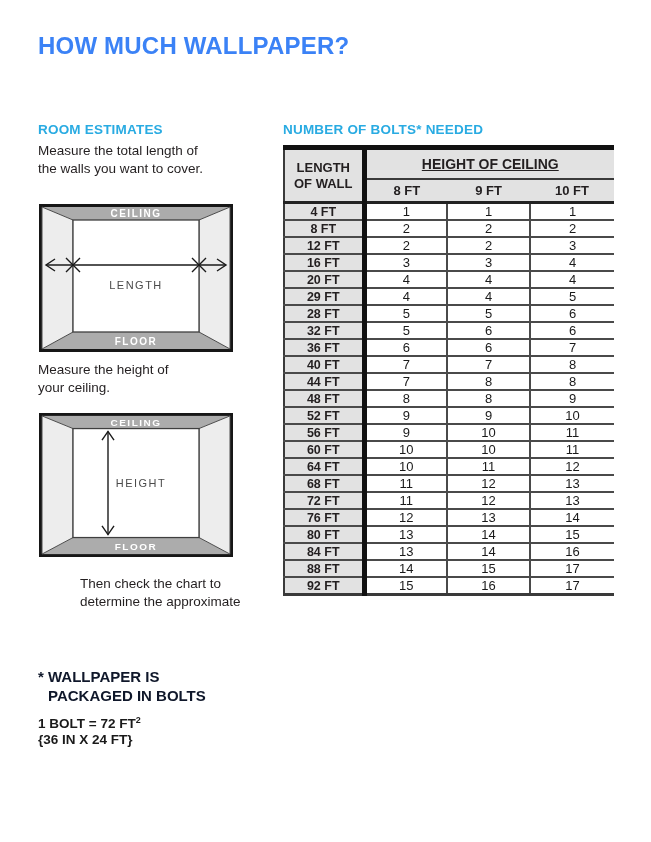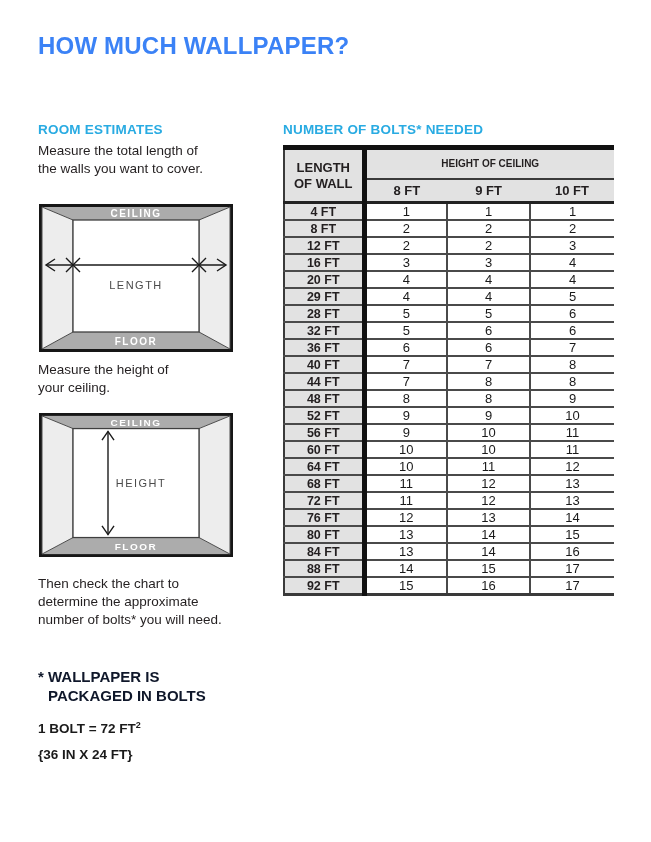--- a/index.html
+++ b/index.html
@@ -36,38 +36,38 @@
 
   .body-text {
     position: absolute;
     left: 38px;
     font-size: 13.5px;
     line-height: 18px;
     color: #231F20;
   }
   .p1 { top: 142px; }
   .p2 { top: 361px; }
-  .p3 { top: 575px; }
+  .p3 { top: 575px; margin-left: 42px; }
 
   .footnote {
     position: absolute;
     left: 38px; top: 667px;
     font-size: 15px;
     font-weight: 700;
     line-height: 19px;
     padding-left: 10px;
     text-indent: -10px;
     color: #0f172a;
   }
   .bolt-info {
     position: absolute;
     left: 38px; top: 712px;
     font-size: 13.5px;
     font-weight: 700;
-    line-height: 26px;
+    line-height: 16px;
     color: #1a1a1a;
   }
   .bolt-sup { font-size: 9px; vertical-align: 5px; }
 
   .diagram { position: absolute; left: 39px; }
   .diagram-1 { top: 204px; }
   .diagram-2 { top: 413px; }
 
   
   .bolts-table-wrap { position: absolute; left: 283px; top: 145px; }
@@ -89,22 +89,23 @@
     background: #E2E2E2;
     border-right: 5px solid #111;
     font-size: 13px;
     font-weight: 700;
     line-height: 16px;
   }
   th.group-header {
     background: #E2E2E2;
     height: 31px;
     border-bottom: 2px solid #3a3a3a;
-    font-size: 10px;
-    font-weight: 700;
+    font-size: 14px;
+    font-weight: 700;
+    text-decoration: underline;
   }
   th.col-header {
     background: #E2E2E2;
     height: 24px;
     border-bottom: 3px solid #222;
     font-size: 13px;
     font-weight: 700;
   }
   th.corner-header { border-bottom: 3px solid #222; }
   tbody th.row-label {
@@ -165,21 +166,21 @@
     <text x="97" y="13" text-anchor="middle" fill="#ffffff" font-size="10" font-weight="700" letter-spacing="1.5">CEILING</text>
     <text x="97" y="141" text-anchor="middle" fill="#ffffff" font-size="10" font-weight="700" letter-spacing="1.5">FLOOR</text>
     <g stroke="#1a1a1a" stroke-width="1.4" fill="none">
       <line x1="69" y1="19" x2="69" y2="125"></line>
       <path d="M63,28 L69,19 L75,28"></path>
       <path d="M63,116 L69,125 L75,116"></path>
     </g>
     <text x="102" y="76" text-anchor="middle" fill="#4a4a4a" font-size="11" letter-spacing="1.5">HEIGHT</text>
   </svg>
 
-  <p class="body-text p3"><span>Then check the chart to</span><br><span>determine the approximate</span><br><span>number of bolts* you will need.</span></p>
+  <p class="body-text p3"><span>Then check the chart to</span><br><span>determine the approximate</span><br></p>
 
   <p class="footnote"><span>* WALLPAPER IS</span><br><span>PACKAGED IN BOLTS</span></p>
 
   <p class="bolt-info">
     <span>1 BOLT = 72 FT</span><span class="bolt-sup">2</span><br>
     <span>{36 IN X 24 FT}</span>
   </p>
 
   <div class="section-heading table-heading">NUMBER OF BOLTS* NEEDED</div>
 

